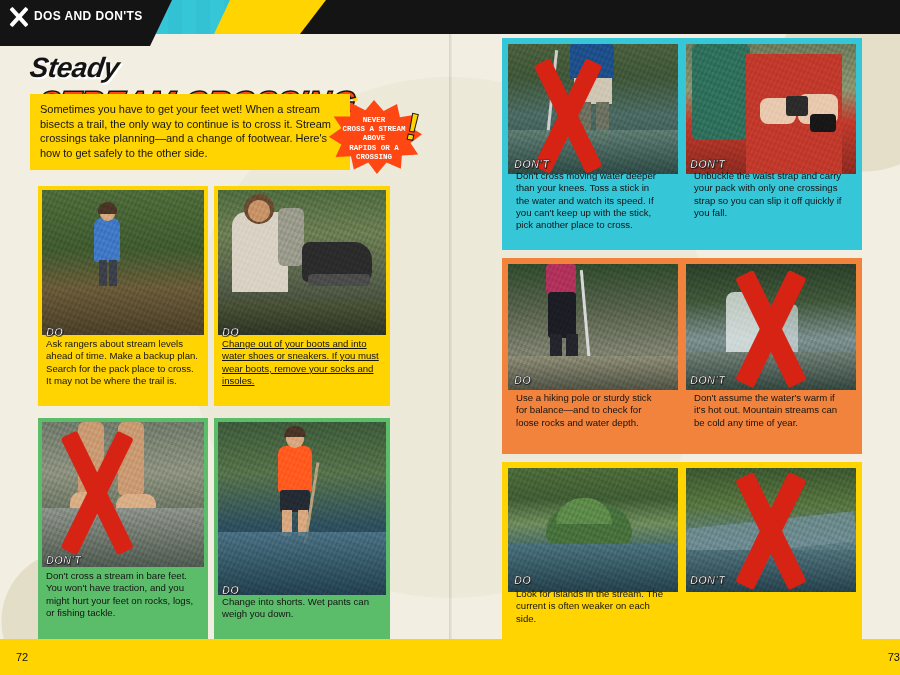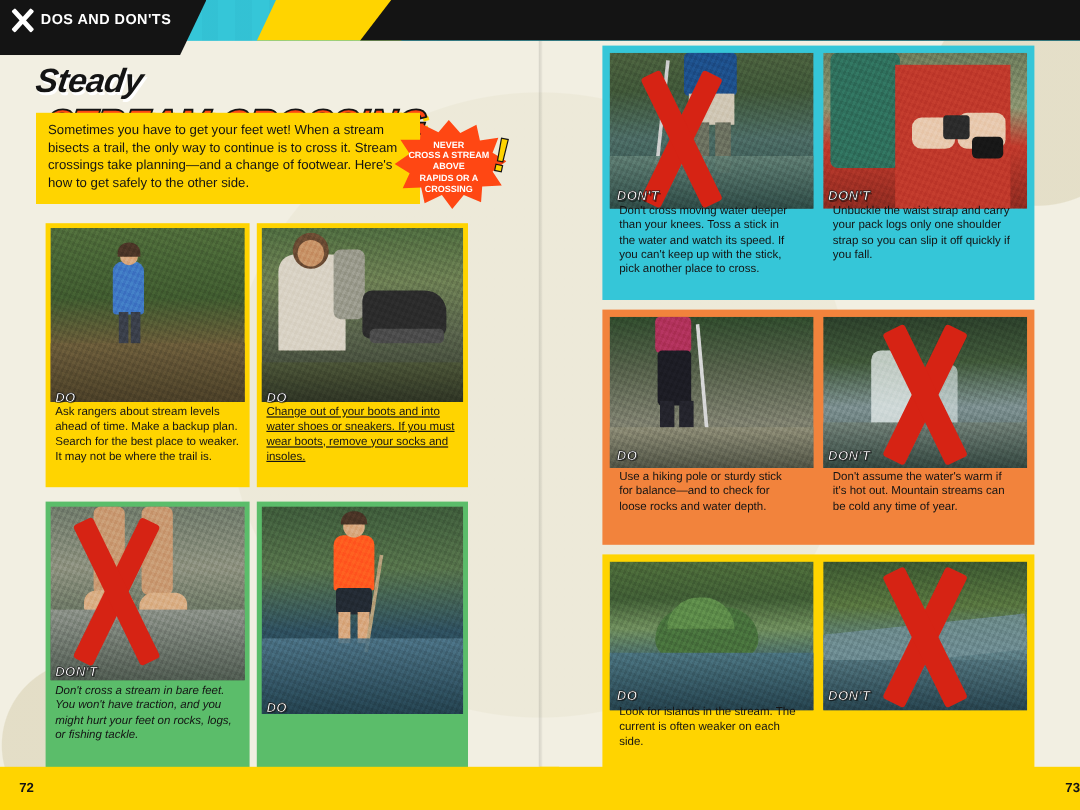--- a/index.html
+++ b/index.html
@@ -73,21 +73,21 @@
 
   
   .intro{
     position:absolute;left:30px;top:94px;width:300px;
     background:#ffd400;padding:8px 10px 10px 10px;
     font-size:11px;line-height:1.32;color:#141414;
   }
 
   
   .burst{
-    position:absolute;left:326px;top:100px;width:96px;height:78px;
+    position:absolute;left:326px;top:100px;width:96px;height:78px;font-family:Liberation Mono, monospace;
   }
   .burst .star{
     position:absolute;inset:0;background:#ff4713;
     clip-path:polygon(50% 0%,60% 14%,74% 5%,77% 22%,93% 19%,88% 35%,100% 44%,88% 55%,96% 70%,79% 71%,78% 88%,63% 80%,53% 95%,44% 80%,29% 89%,26% 72%,10% 73%,16% 57%,3% 47%,16% 36%,8% 21%,25% 21%,26% 4%,41% 13%);
   }
   .burst .btxt{
     position:absolute;inset:0;display:flex;flex-direction:column;align-items:center;justify-content:center;
     color:#fff;font-size:7.5px;font-weight:bold;text-align:center;line-height:1.25;padding:0 14px;
   }
   .burst .bang{
@@ -136,21 +136,21 @@
     position:absolute;left:50%;top:0;width:16%;height:100%;
     background:#d62314;border-radius:3px;
     box-shadow:0 0 0 rgba(0,0,0,0);
   }
   .bigx span.a{transform:translateX(-50%) rotate(26deg);}
   .bigx span.b{transform:translateX(-50%) rotate(-26deg);}
 
   
   .pgnum{
     position:absolute;bottom:0;height:36px;width:450px;
-    font-size:11px;font-weight:bold;color:#141414;
+    font-size:11px;font-weight:normal;color:#141414;
     display:flex;align-items:center;
   }
   .pgnum.left{left:0;justify-content:flex-start;padding-left:16px;background:#ffd400;}
   .pgnum.right{left:450px;justify-content:flex-end;padding-right:16px;background:#ffd400;}
   .bottom-band{position:absolute;left:0;bottom:0;width:900px;height:26px;background:#ffd400;}
   .bottom-band .stripes{position:absolute;inset:0;background:repeating-linear-gradient(90deg,rgba(0,0,0,.05) 0 16px,transparent 16px 32px);}
 </style>
 </head>
 <body>
 
@@ -194,21 +194,21 @@
     <div class="ph forest"></div>
     <div class="figure" style="left:52px;top:28px;width:26px;height:44px;background:#3f78c4;border-radius:8px 8px 3px 3px;"></div>
     <div class="figure" style="left:58px;top:16px;width:15px;height:15px;background:#d8a87e;border-radius:50%;"></div>
     <div class="figure" style="left:56px;top:12px;width:19px;height:12px;background:#4a3426;border-radius:9px 9px 0 0;"></div>
     <div class="figure" style="left:57px;top:70px;width:8px;height:36px;background:#3a3f4a;"></div>
     <div class="figure" style="left:67px;top:70px;width:8px;height:36px;background:#3a3f4a;"></div>
     <div class="figure" style="left:0;top:96px;width:162px;height:49px;background:linear-gradient(180deg,#6a5b3a,#4a3f27);"></div>
     <div class="ph noise"></div>
   </div>
   <div class="badge do" style="left:8px;top:140px;">DO</div>
-  <div class="cap" style="height:62px;">Ask rangers about stream levels ahead of time. Make a backup plan. Search for the best place to weaker. It may not be where the trail is.</div>
+  <div class="cap" style="height:62px;">Ask rangers about stream levels ahead of time. Make a backup plan. Search for the pack place to cross. It may not be where the trail is.</div>
 </div>
 
 <div class="card" style="left:214px;top:186px;width:176px;height:220px;background:#ffd400;">
   <div class="photo" style="left:4px;top:4px;width:168px;height:145px;">
     <div class="ph boots"></div>
     <div class="figure" style="left:14px;top:22px;width:56px;height:80px;background:#d9d2c4;border-radius:14px 6px 0 0;"></div>
     <div class="figure" style="left:26px;top:4px;width:30px;height:30px;background:#6a4a32;border-radius:50%;"></div>
     <div class="figure" style="left:30px;top:10px;width:22px;height:22px;background:#c79266;border-radius:50%;"></div>
     <div class="figure" style="left:60px;top:18px;width:26px;height:58px;background:#9a9a8c;border-radius:6px;"></div>
     <div class="figure" style="left:84px;top:52px;width:70px;height:40px;background:#2b2b2b;border-radius:8px 18px 10px 6px;"></div>
@@ -228,37 +228,38 @@
     <div class="figure" style="left:28px;top:70px;width:42px;height:22px;background:#d9ae85;border-radius:10px 14px 8px 8px;"></div>
     <div class="figure" style="left:74px;top:72px;width:40px;height:22px;background:#d9ae85;border-radius:12px 10px 8px 8px;"></div>
     <div class="figure" style="left:0;top:86px;width:162px;height:59px;background:linear-gradient(180deg,#8b9188,#4f5a50);"></div>
     <div class="ph noise"></div>
   </div>
   <div class="bigx" style="left:4px;top:10px;width:110px;height:130px;">
     <span class="a"></span>
       <span class="b"></span>
   </div>
   <div class="badge dont" style="left:8px;top:136px;">DON'T</div>
-  <div class="cap" style="height:64px;font-style:italic;">Don't cross a stream in bare feet. You won't have traction, and you might hurt your feet on rocks, logs, or fishing tackle.</div>
+  <div class="cap" style="height:64px;">Don't cross a stream in bare feet. You won't have traction, and you might hurt your feet on rocks, logs, or fishing tackle.</div>
 </div>
 
 <div class="card" style="left:214px;top:418px;width:176px;height:222px;background:#5bbd6a;">
   <div class="photo" style="left:4px;top:4px;width:168px;height:173px;">
     <div class="ph water"></div>
     <div class="figure" style="left:60px;top:24px;width:34px;height:46px;background:#ff5a1f;border-radius:8px 8px 2px 2px;"></div>
     <div class="figure" style="left:68px;top:8px;width:18px;height:18px;background:#d8a87e;border-radius:50%;"></div>
     <div class="figure" style="left:66px;top:4px;width:22px;height:11px;background:#4a3426;border-radius:10px 10px 0 0;"></div>
     <div class="figure" style="left:62px;top:68px;width:30px;height:22px;background:#232a33;border-radius:3px;"></div>
     <div class="figure" style="left:64px;top:88px;width:10px;height:26px;background:#d8a87e;"></div>
     <div class="figure" style="left:80px;top:88px;width:10px;height:26px;background:#d8a87e;"></div>
     <div class="figure" style="left:92px;top:40px;width:3px;height:82px;background:#b6a07a;transform:rotate(9deg);"></div>
     <div class="figure" style="left:0;top:110px;width:168px;height:63px;background:linear-gradient(180deg,#4d7386,#23414e);opacity:.9;"></div>
     <div class="ph noise"></div>
   </div>
   <div class="badge do" style="left:8px;top:166px;">DO</div>
+  <div class="cap" style="height:38px;">Change into shorts. Wet pants can weigh you down.</div>
 </div>
 
 <div class="card" style="left:502px;top:38px;width:360px;height:212px;background:#35c6d8;">
   <div class="photo" style="left:6px;top:6px;width:170px;height:130px;">
     <div class="ph deep"></div>
     <div class="figure" style="left:62px;top:0;width:44px;height:36px;background:#1d4f8a;border-radius:4px;"></div>
     <div class="figure" style="left:66px;top:34px;width:38px;height:26px;background:#cfc6b4;"></div>
     <div class="figure" style="left:70px;top:58px;width:13px;height:42px;background:#6b705f;"></div>
     <div class="figure" style="left:88px;top:58px;width:13px;height:42px;background:#6b705f;"></div>
     <div class="figure" style="left:42px;top:6px;width:3px;height:98px;background:#cfcfcf;transform:rotate(6deg);"></div>
@@ -276,21 +277,21 @@
     <div class="ph pack"></div>
     <div class="figure" style="left:6px;top:0;width:58px;height:96px;background:#2f6f5c;border-radius:6px;"></div>
     <div class="figure" style="left:60px;top:10px;width:96px;height:120px;background:#c0392b;"></div>
     <div class="figure" style="left:74px;top:54px;width:36px;height:26px;background:#e8c9ae;border-radius:8px;"></div>
     <div class="figure" style="left:112px;top:50px;width:40px;height:30px;background:#e8c9ae;border-radius:8px;"></div>
     <div class="figure" style="left:100px;top:52px;width:22px;height:20px;background:#2b2b2b;border-radius:3px;"></div>
     <div class="figure" style="left:124px;top:70px;width:26px;height:18px;background:#171717;border-radius:4px;"></div>
     <div class="ph noise"></div>
   </div>
   <div class="badge dont" style="left:188px;top:120px;">DON'T</div>
-  <div class="cap" style="left:184px;right:6px;bottom:6px;height:68px;">Unbuckle the waist strap and carry your pack logs only one shoulder strap so you can slip it off quickly if you fall.</div>
+  <div class="cap" style="left:184px;right:6px;bottom:6px;height:68px;">Unbuckle the waist strap and carry your pack with only one crossings strap so you can slip it off quickly if you fall.</div>
 </div>
 
 <div class="card" style="left:502px;top:258px;width:360px;height:196px;background:#f2833c;">
   <div class="photo" style="left:6px;top:6px;width:170px;height:126px;">
     <div class="ph rocks"></div>
     <div class="figure" style="left:38px;top:0;width:30px;height:30px;background:#b0315a;border-radius:4px;"></div>
     <div class="figure" style="left:40px;top:28px;width:28px;height:46px;background:#1c1c24;border-radius:4px;"></div>
     <div class="figure" style="left:42px;top:70px;width:12px;height:28px;background:#24242c;"></div>
     <div class="figure" style="left:58px;top:70px;width:12px;height:26px;background:#24242c;"></div>
     <div class="figure" style="left:76px;top:6px;width:3px;height:96px;background:#d8d8d8;transform:rotate(-5deg);"></div>

